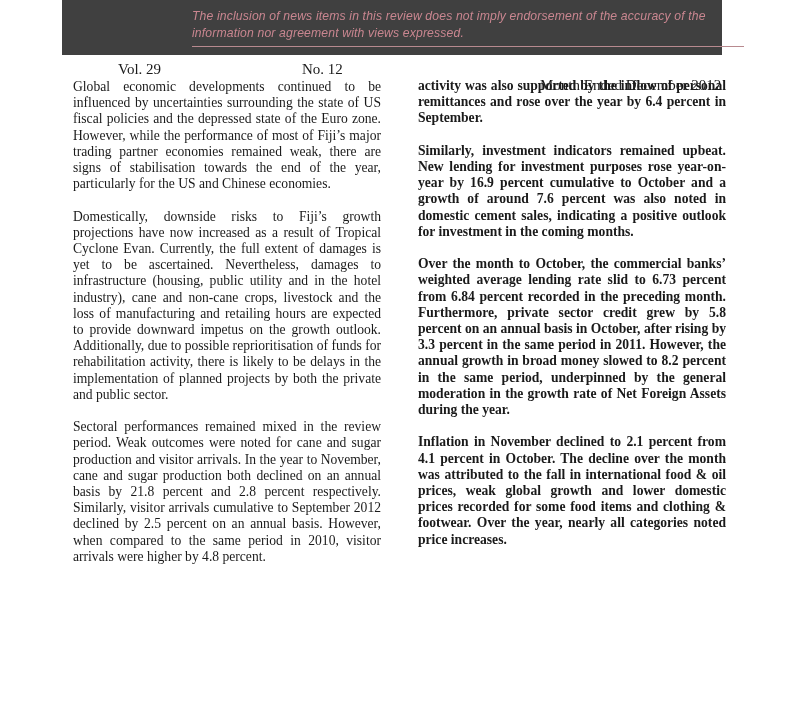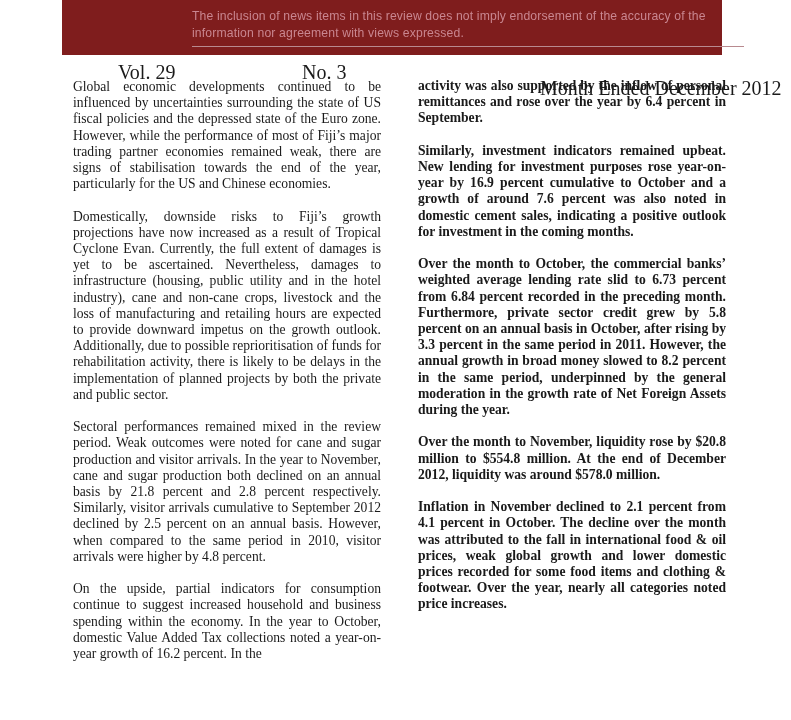--- a/index.html
+++ b/index.html
@@ -14,21 +14,22 @@
       overflow: hidden;
       font-family: "Liberation Serif", "DejaVu Serif", serif;
       color: #1a1a1a;
     }
     .notice-box {
       position: absolute;
       left: 62px;
       top: 0;
       width: 660px;
       height: 55px;
-      background: #7f1d1d;
+      background: #404040;
+      font-style: italic;
     }
     .notice-text {
       position: absolute;
       left: 130px;
       top: 8px;
       width: 560px;
       font-family: "Liberation Sans", "DejaVu Sans", sans-serif;
       font-size: 12.2px;
       line-height: 17px;
       color: #c98690;
@@ -41,21 +42,21 @@
       width: 552px;
       height: 1px;
       background: #b88a8f;
     }
     .masthead {
       position: absolute;
       top: 61px;
       left: 0;
       width: 791px;
       height: 18px;
-      font-size: 20px;
+      font-size: 15px;
       text-align: right;
     }
     .masthead span { position: absolute; top: 0; white-space: nowrap; }
     .vol { left: 118px; }
     .no { left: 302px; }
     .month { left: 540px; margin-top: 16px; }
 
     .column {
       position: absolute;
       top: 79px;
@@ -74,30 +75,28 @@
 </head>
 <body>
 
 <div class="notice-box">
   <div class="notice-text">The inclusion of news items in this review does not imply endorsement of the accuracy of the information nor agreement with views expressed.</div>
   <div class="notice-rule"></div>
 </div>
 
 <div class="masthead">
   <span class="vol">Vol. 29</span>
-  <span class="no">No. 3</span>
+  <span class="no">No. 12</span>
   <span class="month">Month Ended December 2012</span>
 </div>
 
 <div class="column col-left">
   <p>Global economic developments continued to be influenced by uncertainties surrounding the state of US fiscal policies and the depressed state of the Euro zone.  However, while the performance of most of Fiji’s major trading partner economies remained weak, there are signs of stabilisation towards the end of the year, particularly for the US and Chinese economies.</p>
   <p>Domestically, downside risks to Fiji’s growth projections have now increased as a result of Tropical Cyclone Evan.  Currently, the full extent of damages is yet to be ascertained.  Nevertheless, damages to infrastructure (housing, public utility and in the hotel industry), cane and non-cane crops, livestock and the loss of manufacturing and retailing hours are expected to provide downward impetus on the growth outlook.  Additionally, due to possible reprioritisation of funds for rehabilitation activity, there is likely to be delays in the implementation of planned projects by both the private and public sector.</p>
   <p>Sectoral performances remained mixed in the review period.  Weak outcomes were noted for cane and sugar production and visitor arrivals.  In the year to November, cane and sugar production both declined on an annual basis by 21.8 percent and 2.8 percent respectively.  Similarly, visitor arrivals cumulative to September 2012 declined by 2.5 percent on an annual basis.  However, when compared to the same period in 2010, visitor arrivals were higher by 4.8 percent.</p>
-  <p>On the upside, partial indicators for consumption continue to suggest increased household and business spending within the economy.  In the year to October, domestic Value Added Tax collections noted a year-on-year growth of 16.2 percent.  In the</p>
 </div>
 
 <div class="column col-right">
   <p>activity was also supported by the inflow of personal remittances and rose over the year by 6.4 percent in September.</p>
   <p>Similarly, investment indicators remained upbeat. New lending for investment purposes rose year-on-year by 16.9 percent cumulative to October and a growth of around 7.6 percent was also noted in domestic cement sales, indicating a positive outlook for investment in the coming months.</p>
   <p>Over the month to October, the commercial banks’ weighted average lending rate slid to 6.73 percent from 6.84 percent recorded in the preceding month. Furthermore, private sector credit grew by 5.8 percent on an annual basis in October, after rising by 3.3 percent in the same period in 2011. However, the annual growth in broad money slowed to 8.2 percent in the same period, underpinned by the general moderation in the growth rate of Net Foreign Assets during the year.</p>
-  <p>Over the month to November, liquidity rose by $20.8 million to $554.8 million.  At the end of December 2012, liquidity was around $578.0 million.</p>
   <p>Inflation in November declined to 2.1 percent from 4.1 percent in October.  The decline over the month was attributed to the fall in international food &amp; oil prices, weak global growth and lower domestic prices recorded for some food items and clothing &amp; footwear.  Over the year, nearly all categories noted price increases.</p>
 </div>
 
 </body></html>

